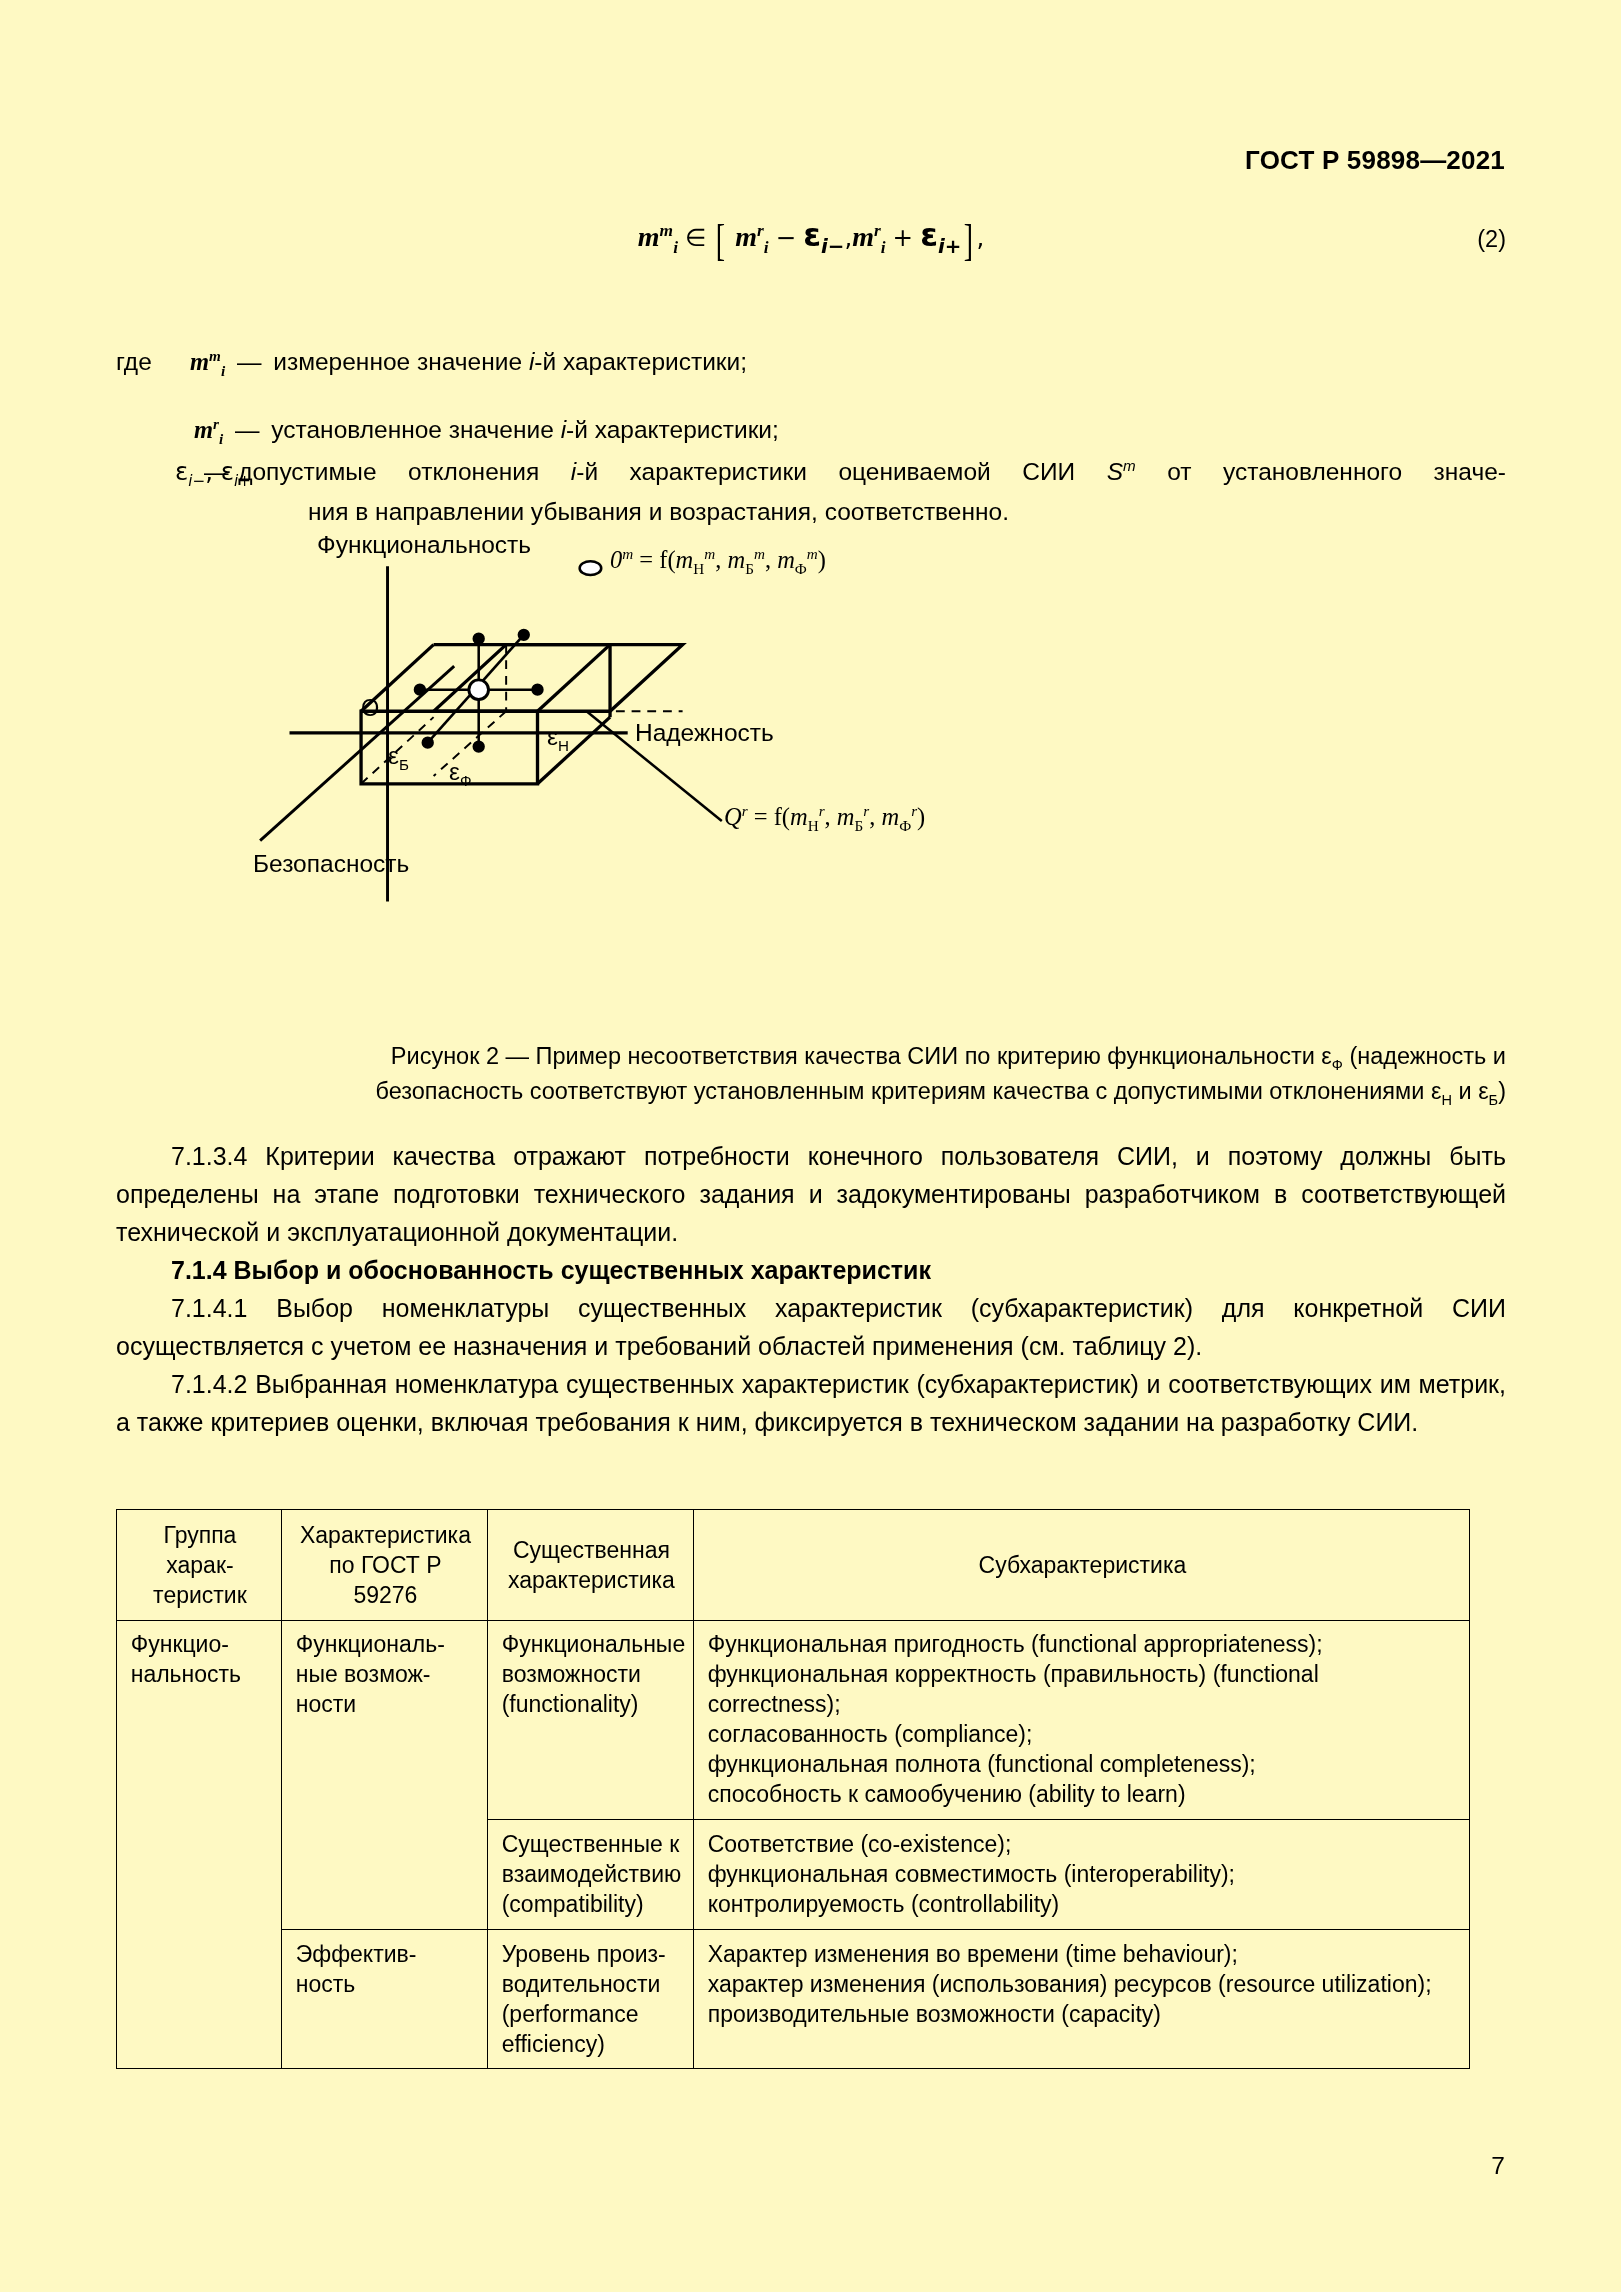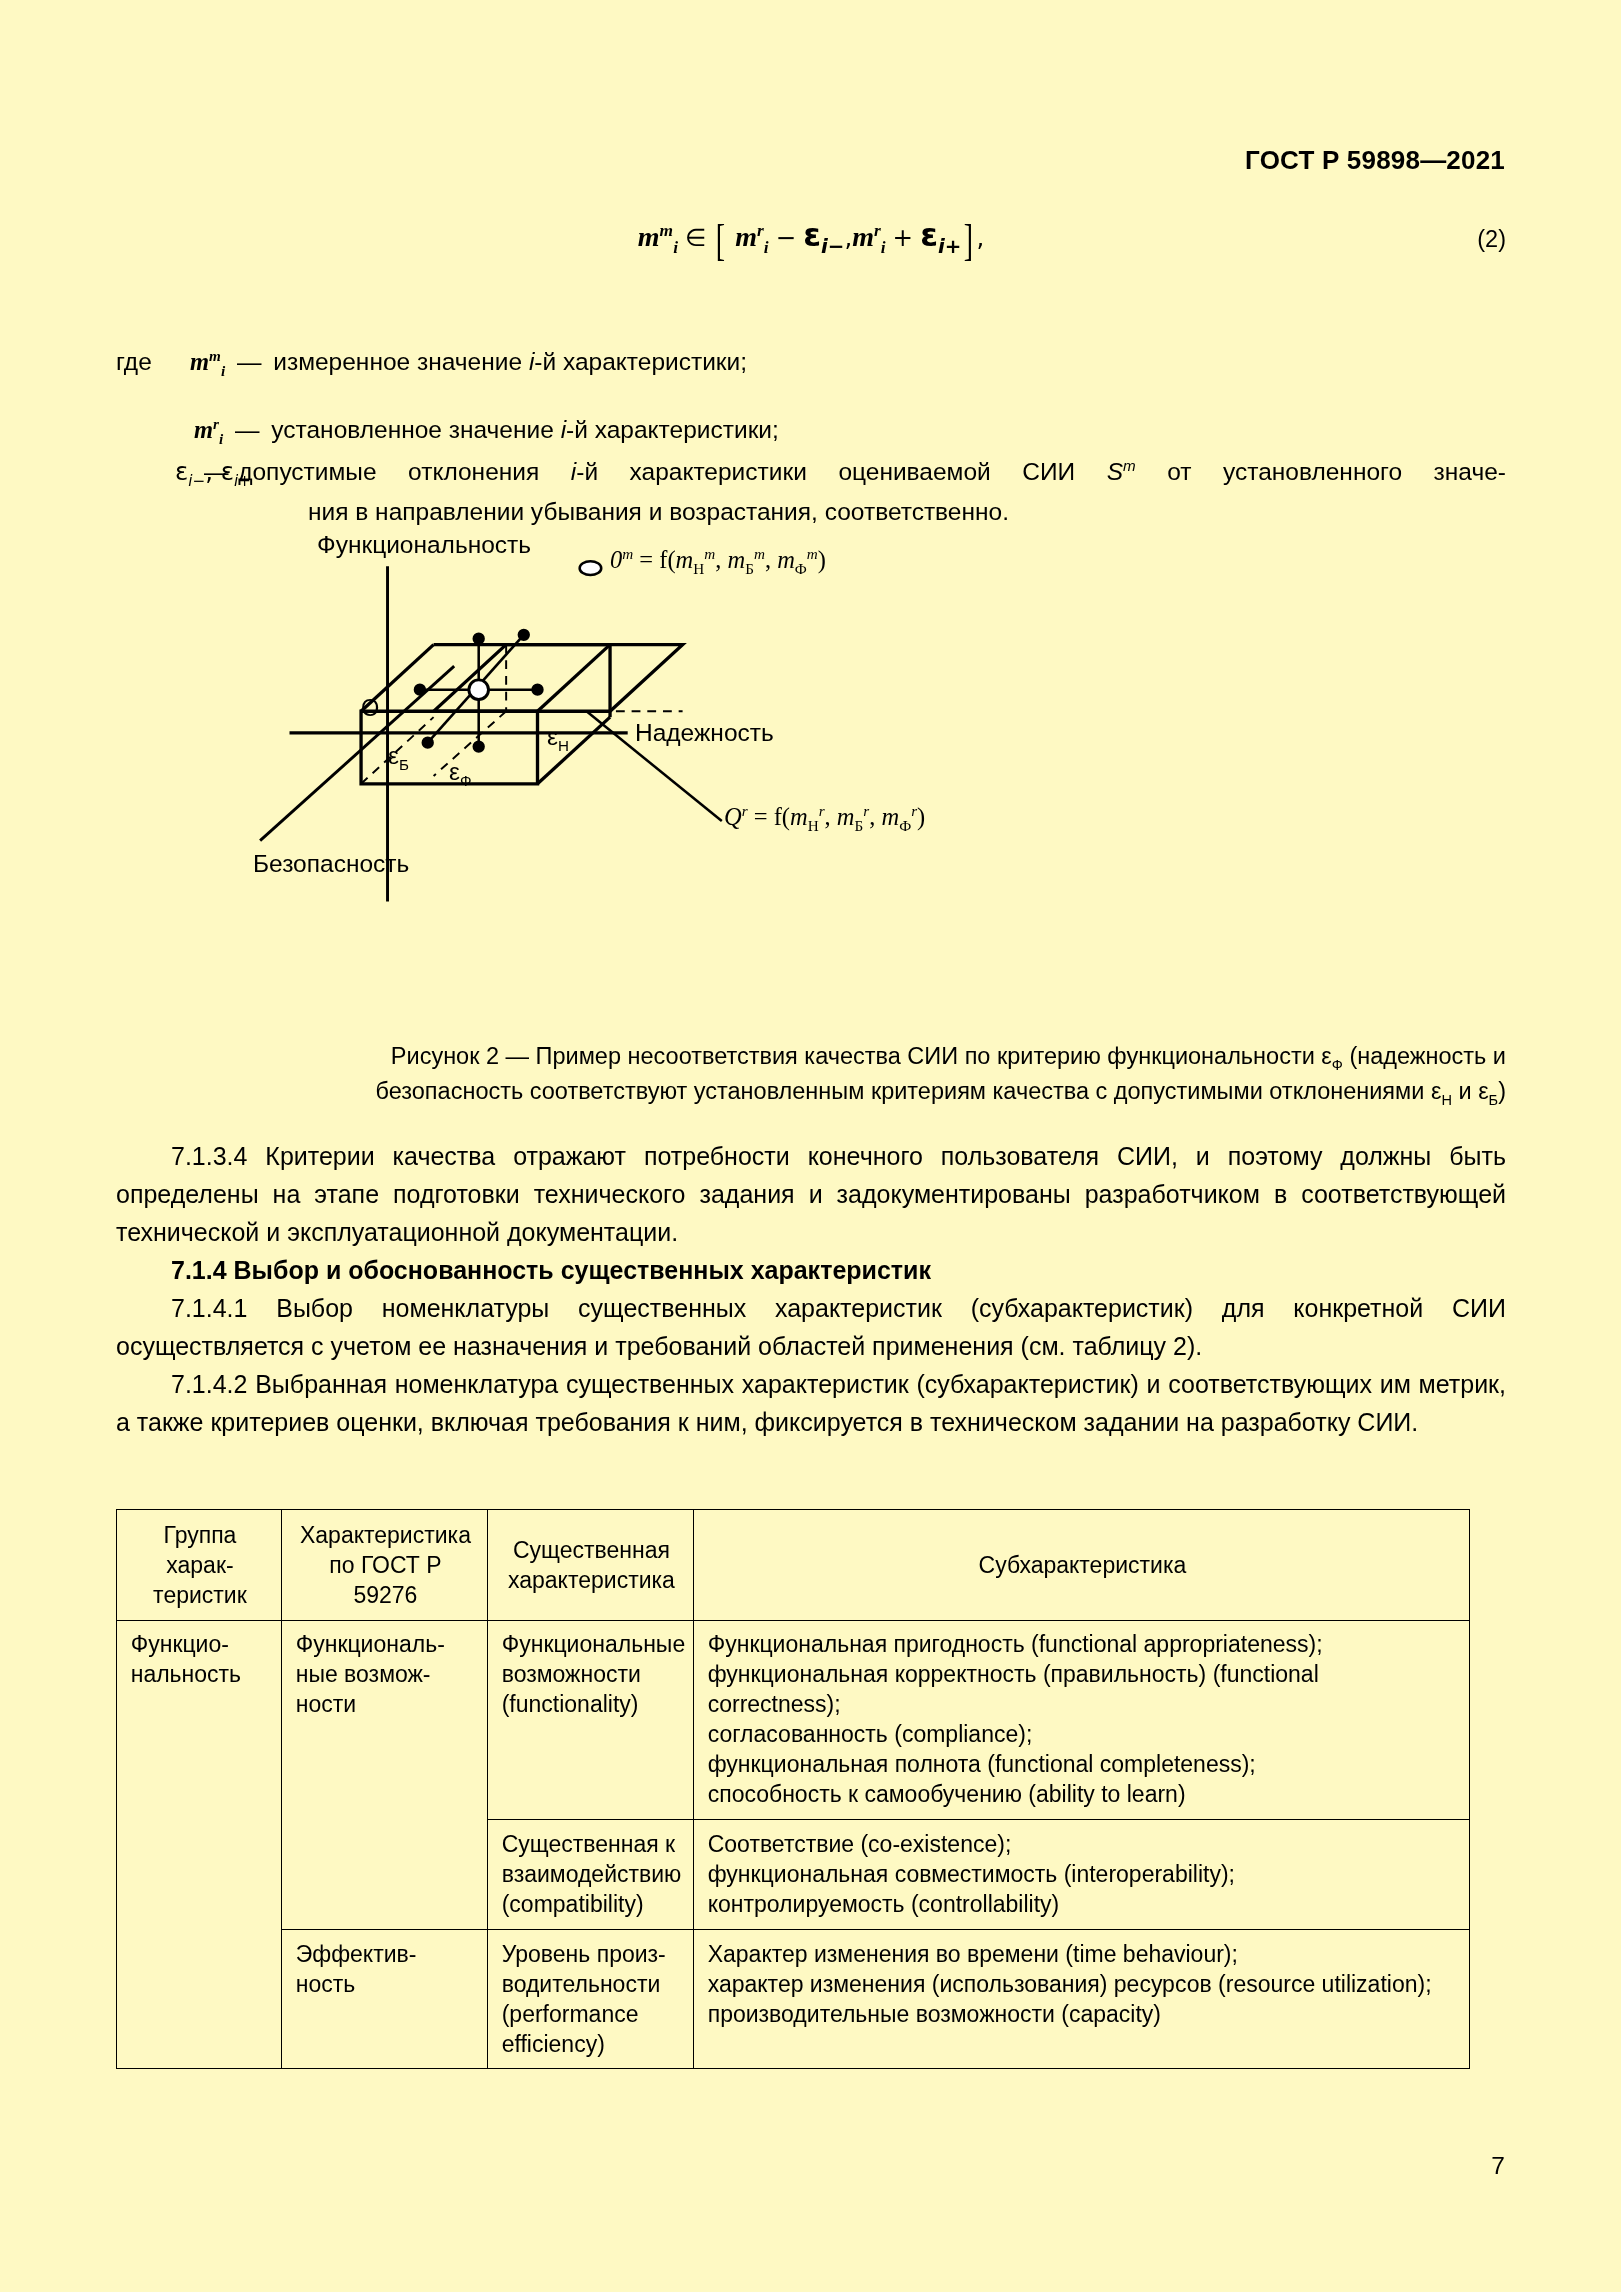--- a/index.html
+++ b/index.html
@@ -393,21 +393,21 @@
           <td class="cell-lines">
               <span>Функциональная пригодность (functional appropriateness);</span>
               <span>функциональная корректность (правильность) (functional correctness);</span>
               <span>согласованность (compliance);</span>
               <span>функциональная полнота (functional completeness);</span>
               <span>способность к самообучению (ability to learn)</span>
             </td>
         </tr>
         <tr>
           <td class="cell-lines">
-              <span>Существенная к</span>
+              <span>Существенные к</span>
               <span>взаимодействию</span>
               <span>(compatibility)</span>
             </td>
           <td class="cell-lines">
               <span>Соответствие (co-existence);</span>
               <span>функциональная совместимость (interoperability);</span>
               <span>контролируемость (controllability)</span>
             </td>
         </tr>
         <tr>

